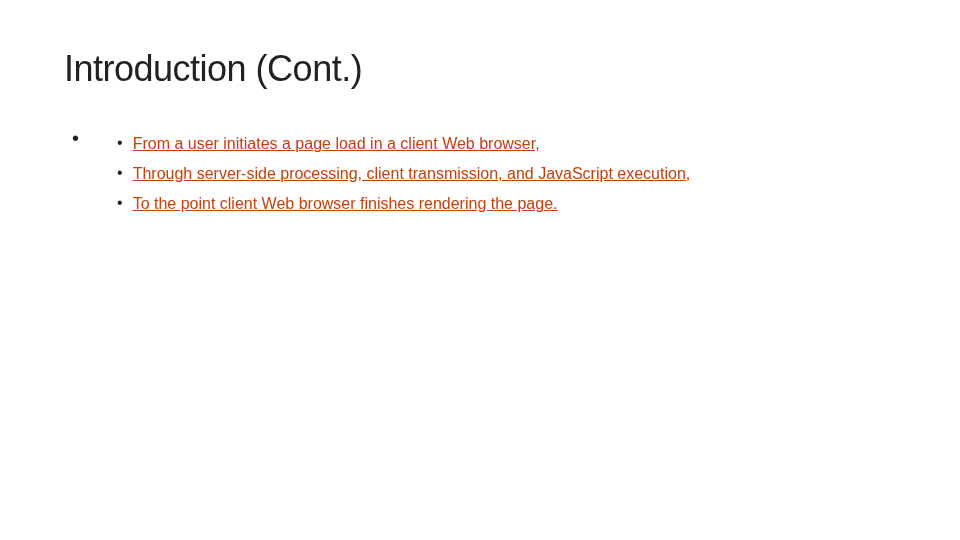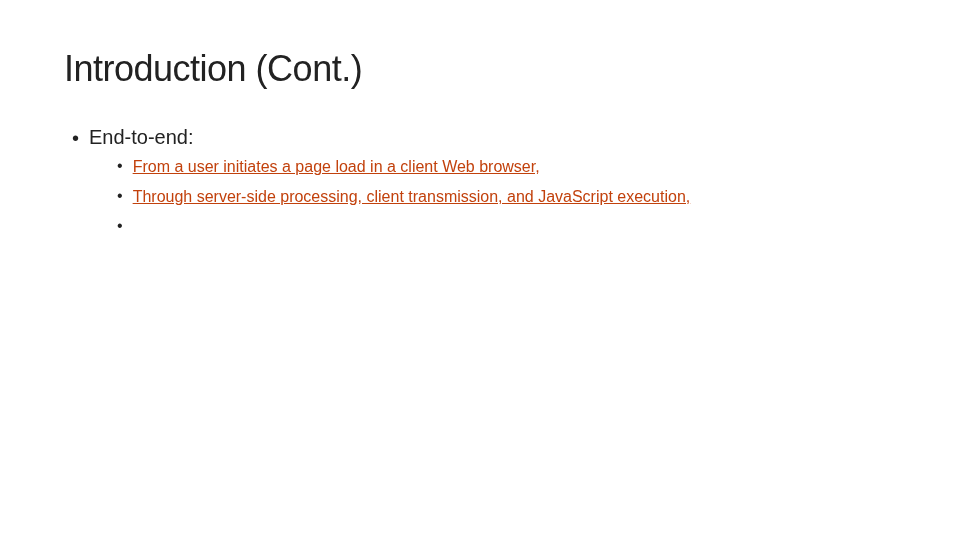--- a/index.html
+++ b/index.html
@@ -92,31 +92,31 @@
 </head>
 <body>
 
 <div class="slide">
   <h1 class="slide-title">Introduction (Cont.)</h1>
 
   <div class="content">
     <div class="bullet-level1">
       <span class="bullet-marker">•</span>
       <div>
-        <span class="bullet-text">End-to-end:</span>
 
         <div class="sub-bullets">
           <div class="bullet-level2">
             <span class="bullet-marker">•</span>
             <span class="bullet-text">From a user initiates a page load in a client Web browser,</span>
           </div>
           <div class="bullet-level2">
             <span class="bullet-marker">•</span>
             <span class="bullet-text">Through server-side processing, client transmission, and JavaScript execution,</span>
           </div>
           <div class="bullet-level2">
             <span class="bullet-marker">•</span>
+            <span class="bullet-text">To the point client Web browser finishes rendering the page.</span>
           </div>
         </div>
       </div>
     </div>
   </div>
 </div>
 
 </body></html>

